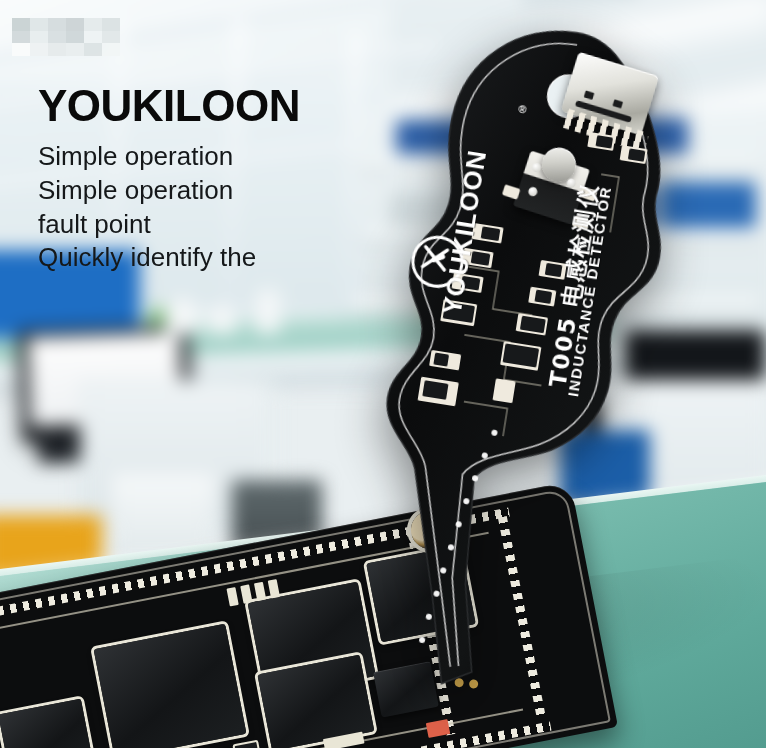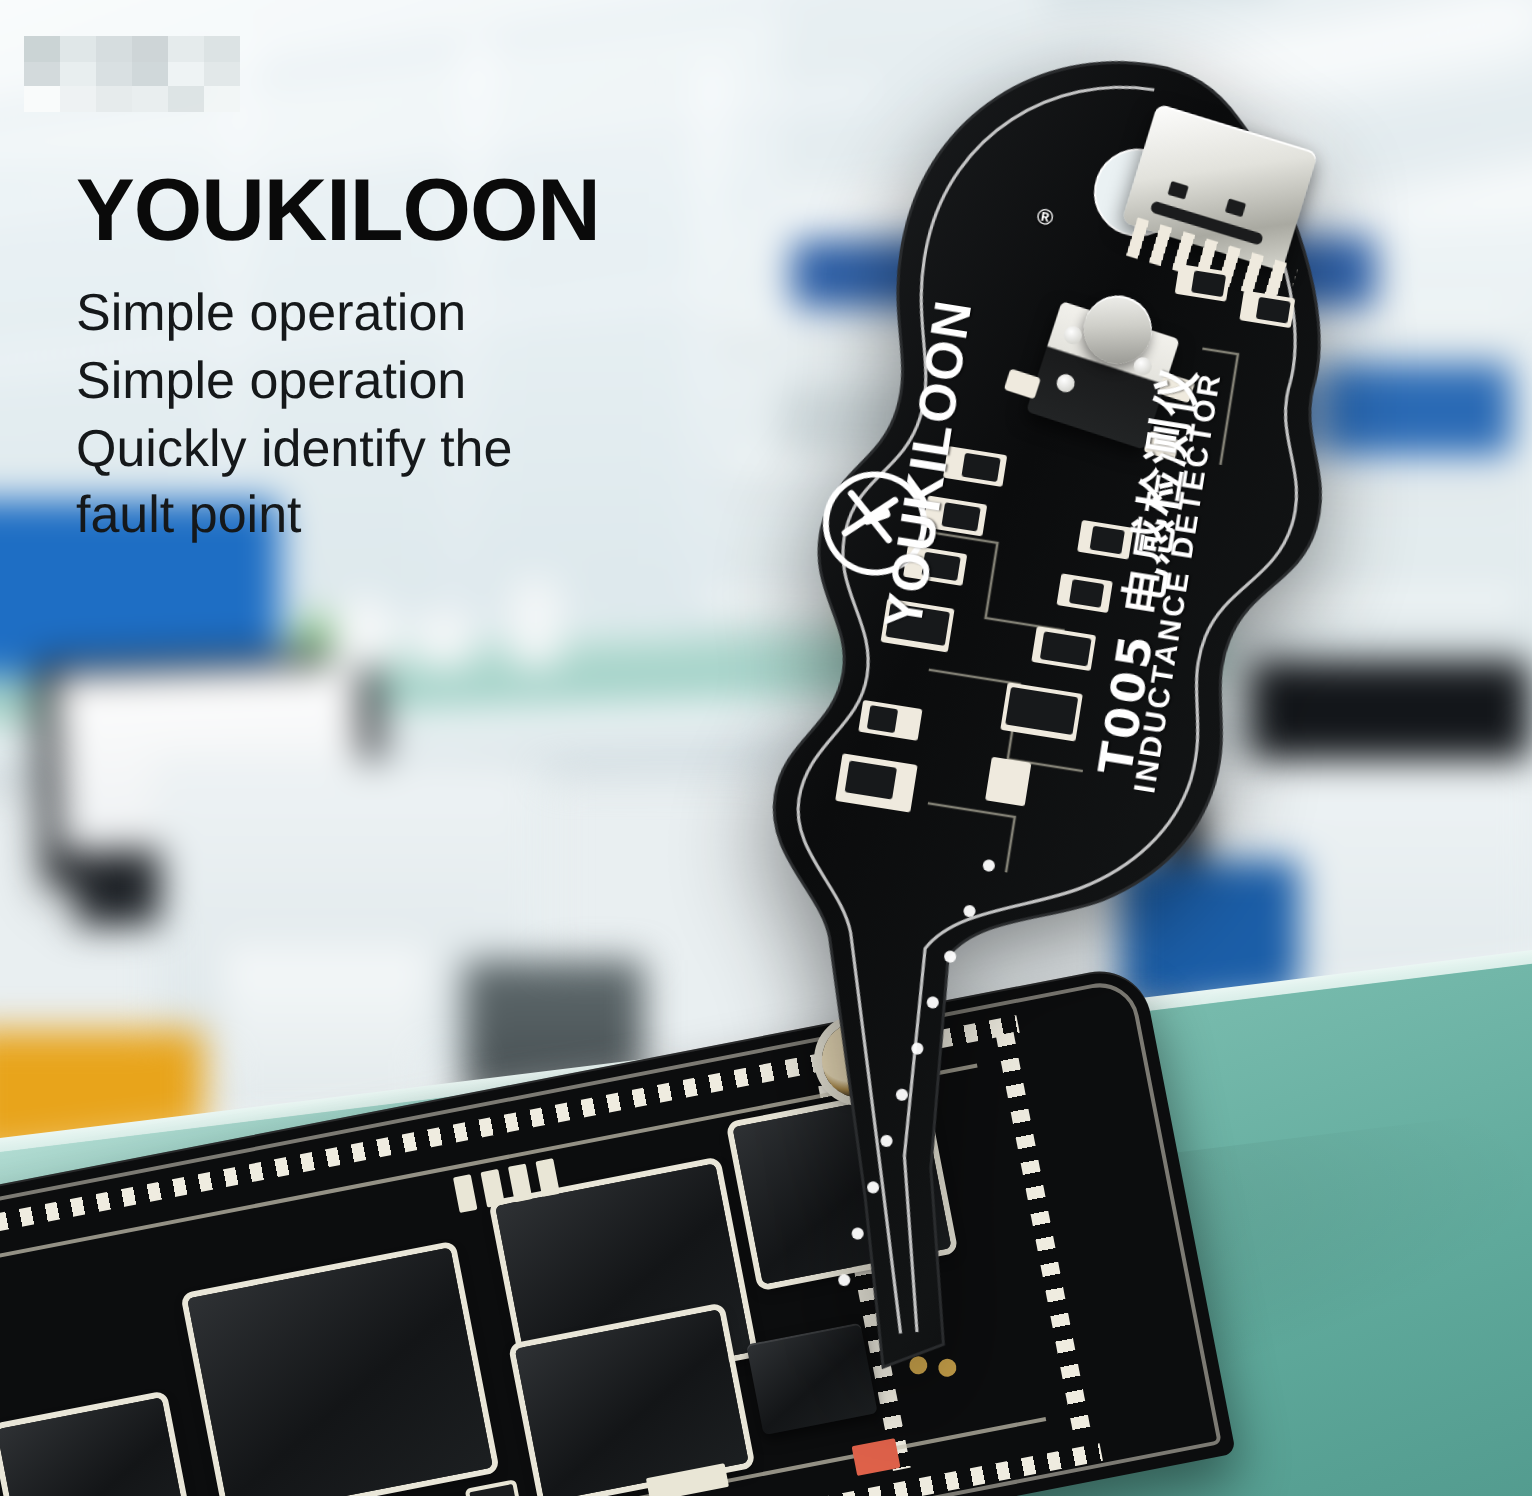--- a/index.html
+++ b/index.html
@@ -434,22 +434,22 @@
     </div>
   </div>
 
   <div class="copy">
     <h1 class="h1">
       <span>YOUKILOON</span><br>
     </h1>
     <div class="sub">
       <p>Simple operation</p>
       <p>Simple operation</p>
+      <p>fault point</p>
       <p>Quickly identify the</p>
-      <p>fault point</p>
     </div>
   </div>
 
   <div class="mosaic" id="mosaic">
       <span style="background: rgb(201, 210, 212);"></span>
       <span style="background: rgb(223, 230, 231);"></span>
       <span style="background: rgb(213, 220, 222);"></span>
       <span style="background: rgb(204, 212, 214);"></span>
       <span style="background: rgb(229, 235, 236);"></span>
       <span style="background: rgb(219, 226, 227);"></span>

